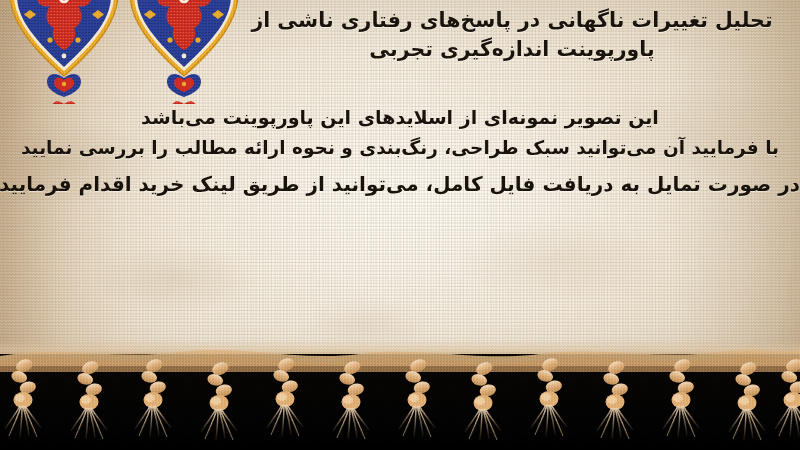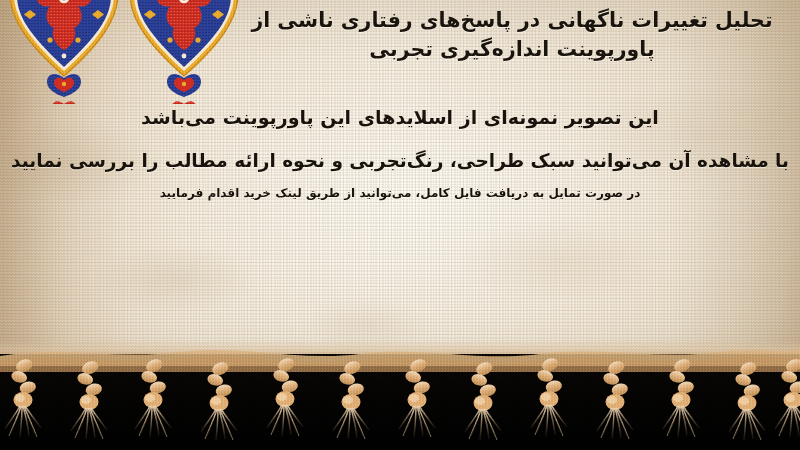--- a/index.html
+++ b/index.html
@@ -144,23 +144,23 @@
     color: #16110b;
     font-size: 19px;
     line-height: 1.0;
     font-weight: 700;
     text-shadow: 0 1px 0 rgba(255,252,244,0.5);
   }
   .body .ln {
     display: block;
     white-space: nowrap;
   }
-  .body .ln1 { margin-bottom: 25px; }
+  .body .ln1 { margin-bottom: 12px; }
   .body .ln2 { margin-bottom: 16px; font-size: 18.5px; }
-  .body .ln3 { font-size: 12px; }
+  .body .ln3 { font-size: 20px; }
 
   
   .band {
     position: absolute;
     left: 0;
     right: 0;
     bottom: 0;
     height: 96px;
     background:
       linear-gradient(180deg, #0a0806 0%, #050403 35%, #000 100%);
@@ -277,21 +277,21 @@
 
   <div class="text-layer">
 
     <div class="title">
       <span class="ln">تحلیل تغییرات ناگهانی در پاسخ‌های رفتاری ناشی از</span>
       <span class="ln">پاورپوینت اندازه‌گیری تجربی</span>
     </div>
 
     <div class="body">
       <span class="ln ln1">این تصویر نمونه‌ای از اسلایدهای این پاورپوینت می‌باشد</span>
-      <span class="ln ln2">با مشاهده آن می‌توانید سبک طراحی، رنگ‌تجربی و نحوه ارائه مطالب را بررسی نمایید</span>
+      <span class="ln ln2">با فرمایید آن می‌توانید سبک طراحی، رنگ‌بندی و نحوه ارائه مطالب را بررسی نمایید</span>
       <span class="ln ln3">در صورت تمایل به دریافت فایل کامل، می‌توانید از طریق لینک خرید اقدام فرمایید</span>
     </div>
 
   </div>
 
   <div class="band-edge"></div>
   <div class="band"></div>
 
   <svg class="fringe-svg" viewBox="0 0 800 120" xmlns="http://www.w3.org/2000/svg">
     <defs>

